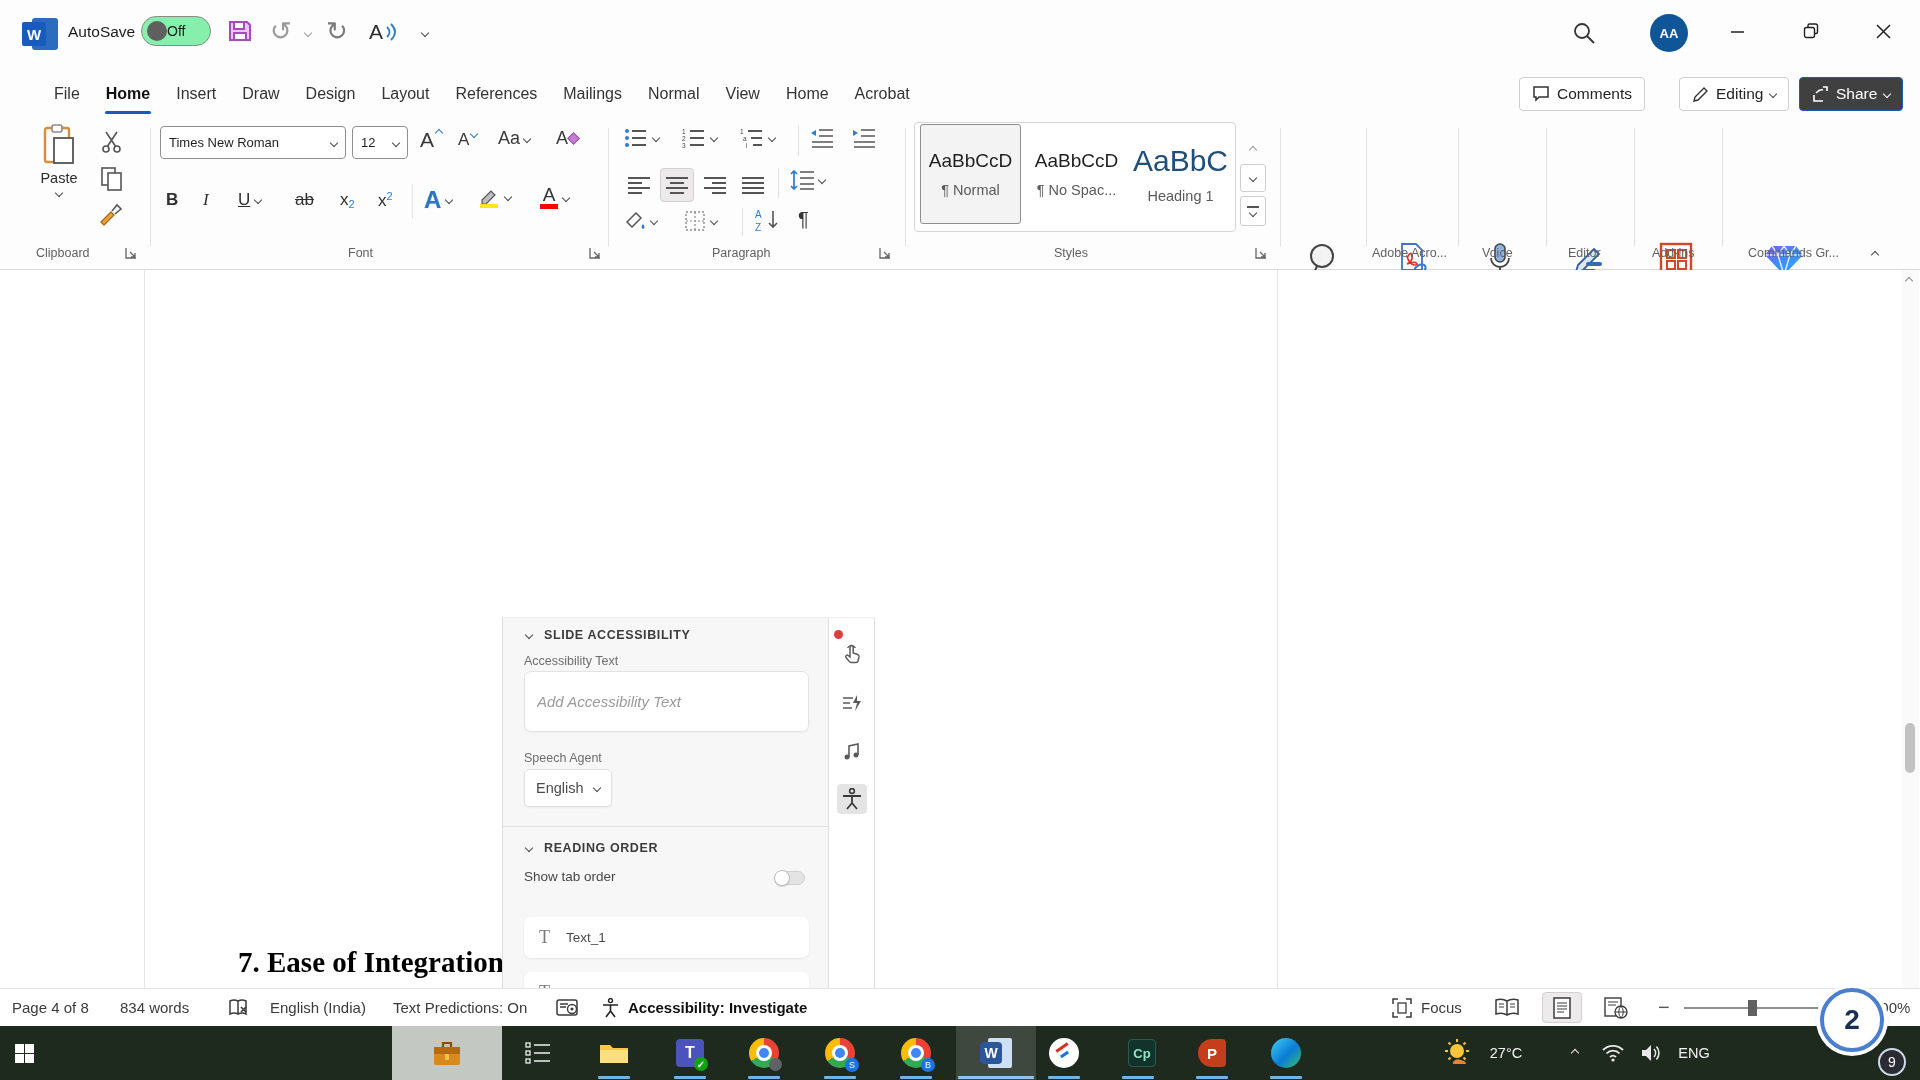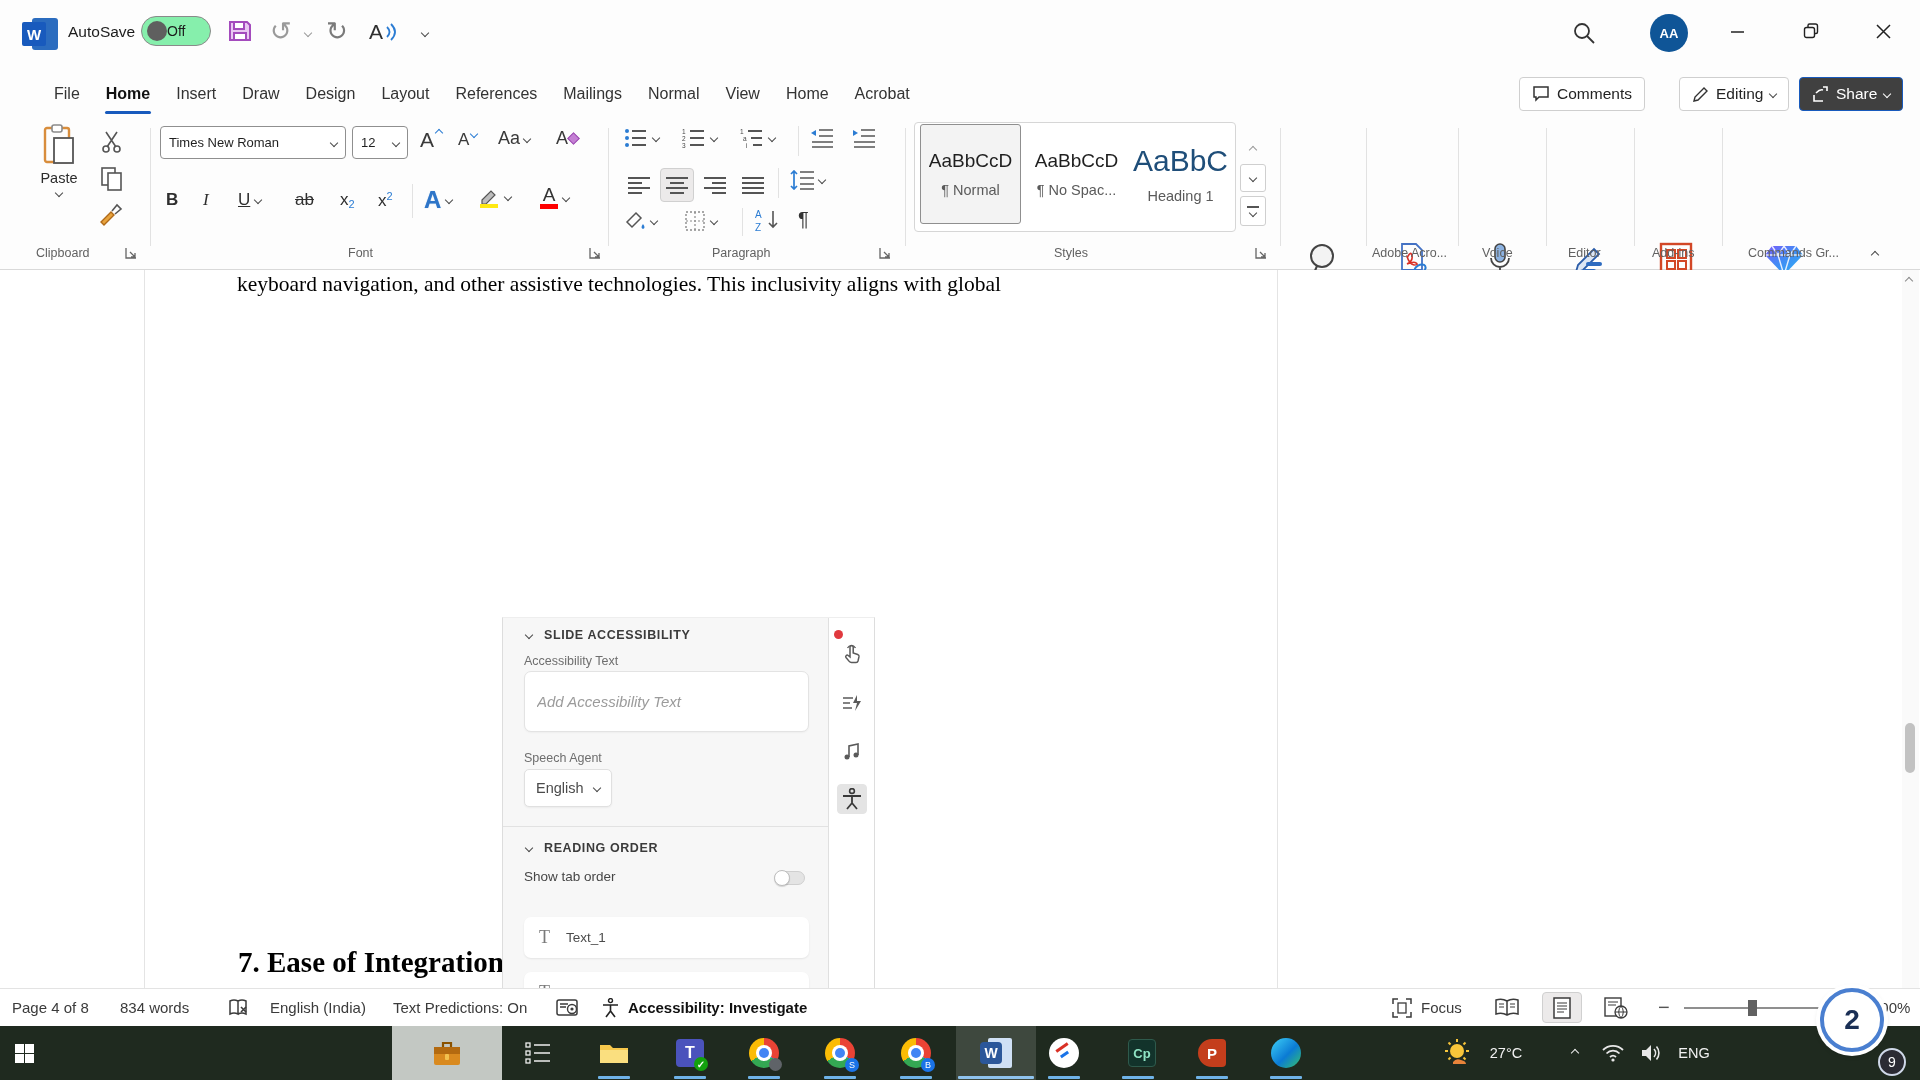--- a/index.html
+++ b/index.html
@@ -508,21 +508,20 @@
   <div class="glabel" style="left:1482px">Voice</div>
   <div class="glabel" style="left:1568px">Editor</div>
   <div class="glabel" style="left:1652px">Add-ins</div>
   <div class="glabel" style="left:1748px">Commands Gr...</div>
   <div class="abs" style="left:1872px;top:126px"><span class="chv up"></span></div>
 </div>
 
 <div id="doc">
   <div class="page-edge" style="left:144px"></div>
   <div class="page-edge" style="left:1277px"></div>
-  <div class="doctext" style="left:237px;top:2px">keyboard navigation, and other assistive technologies. This inclusivity aligns with global</div>
   <div class="docheading" style="left:238px;top:676px">7. Ease of Integration and Customization</div>
 
   <div id="panel">
     <div id="panel-main">
       <div class="p-sechead" style="left:23px;top:10px">
         <span class="chv"></span>
         <span>SLIDE ACCESSIBILITY</span>
       </div>
       <div class="p-label" style="left:21px;top:36px">Accessibility Text</div>
       <input class="p-input" style="top: 53px; height: 61px;" placeholder="Add Accessibility Text">

